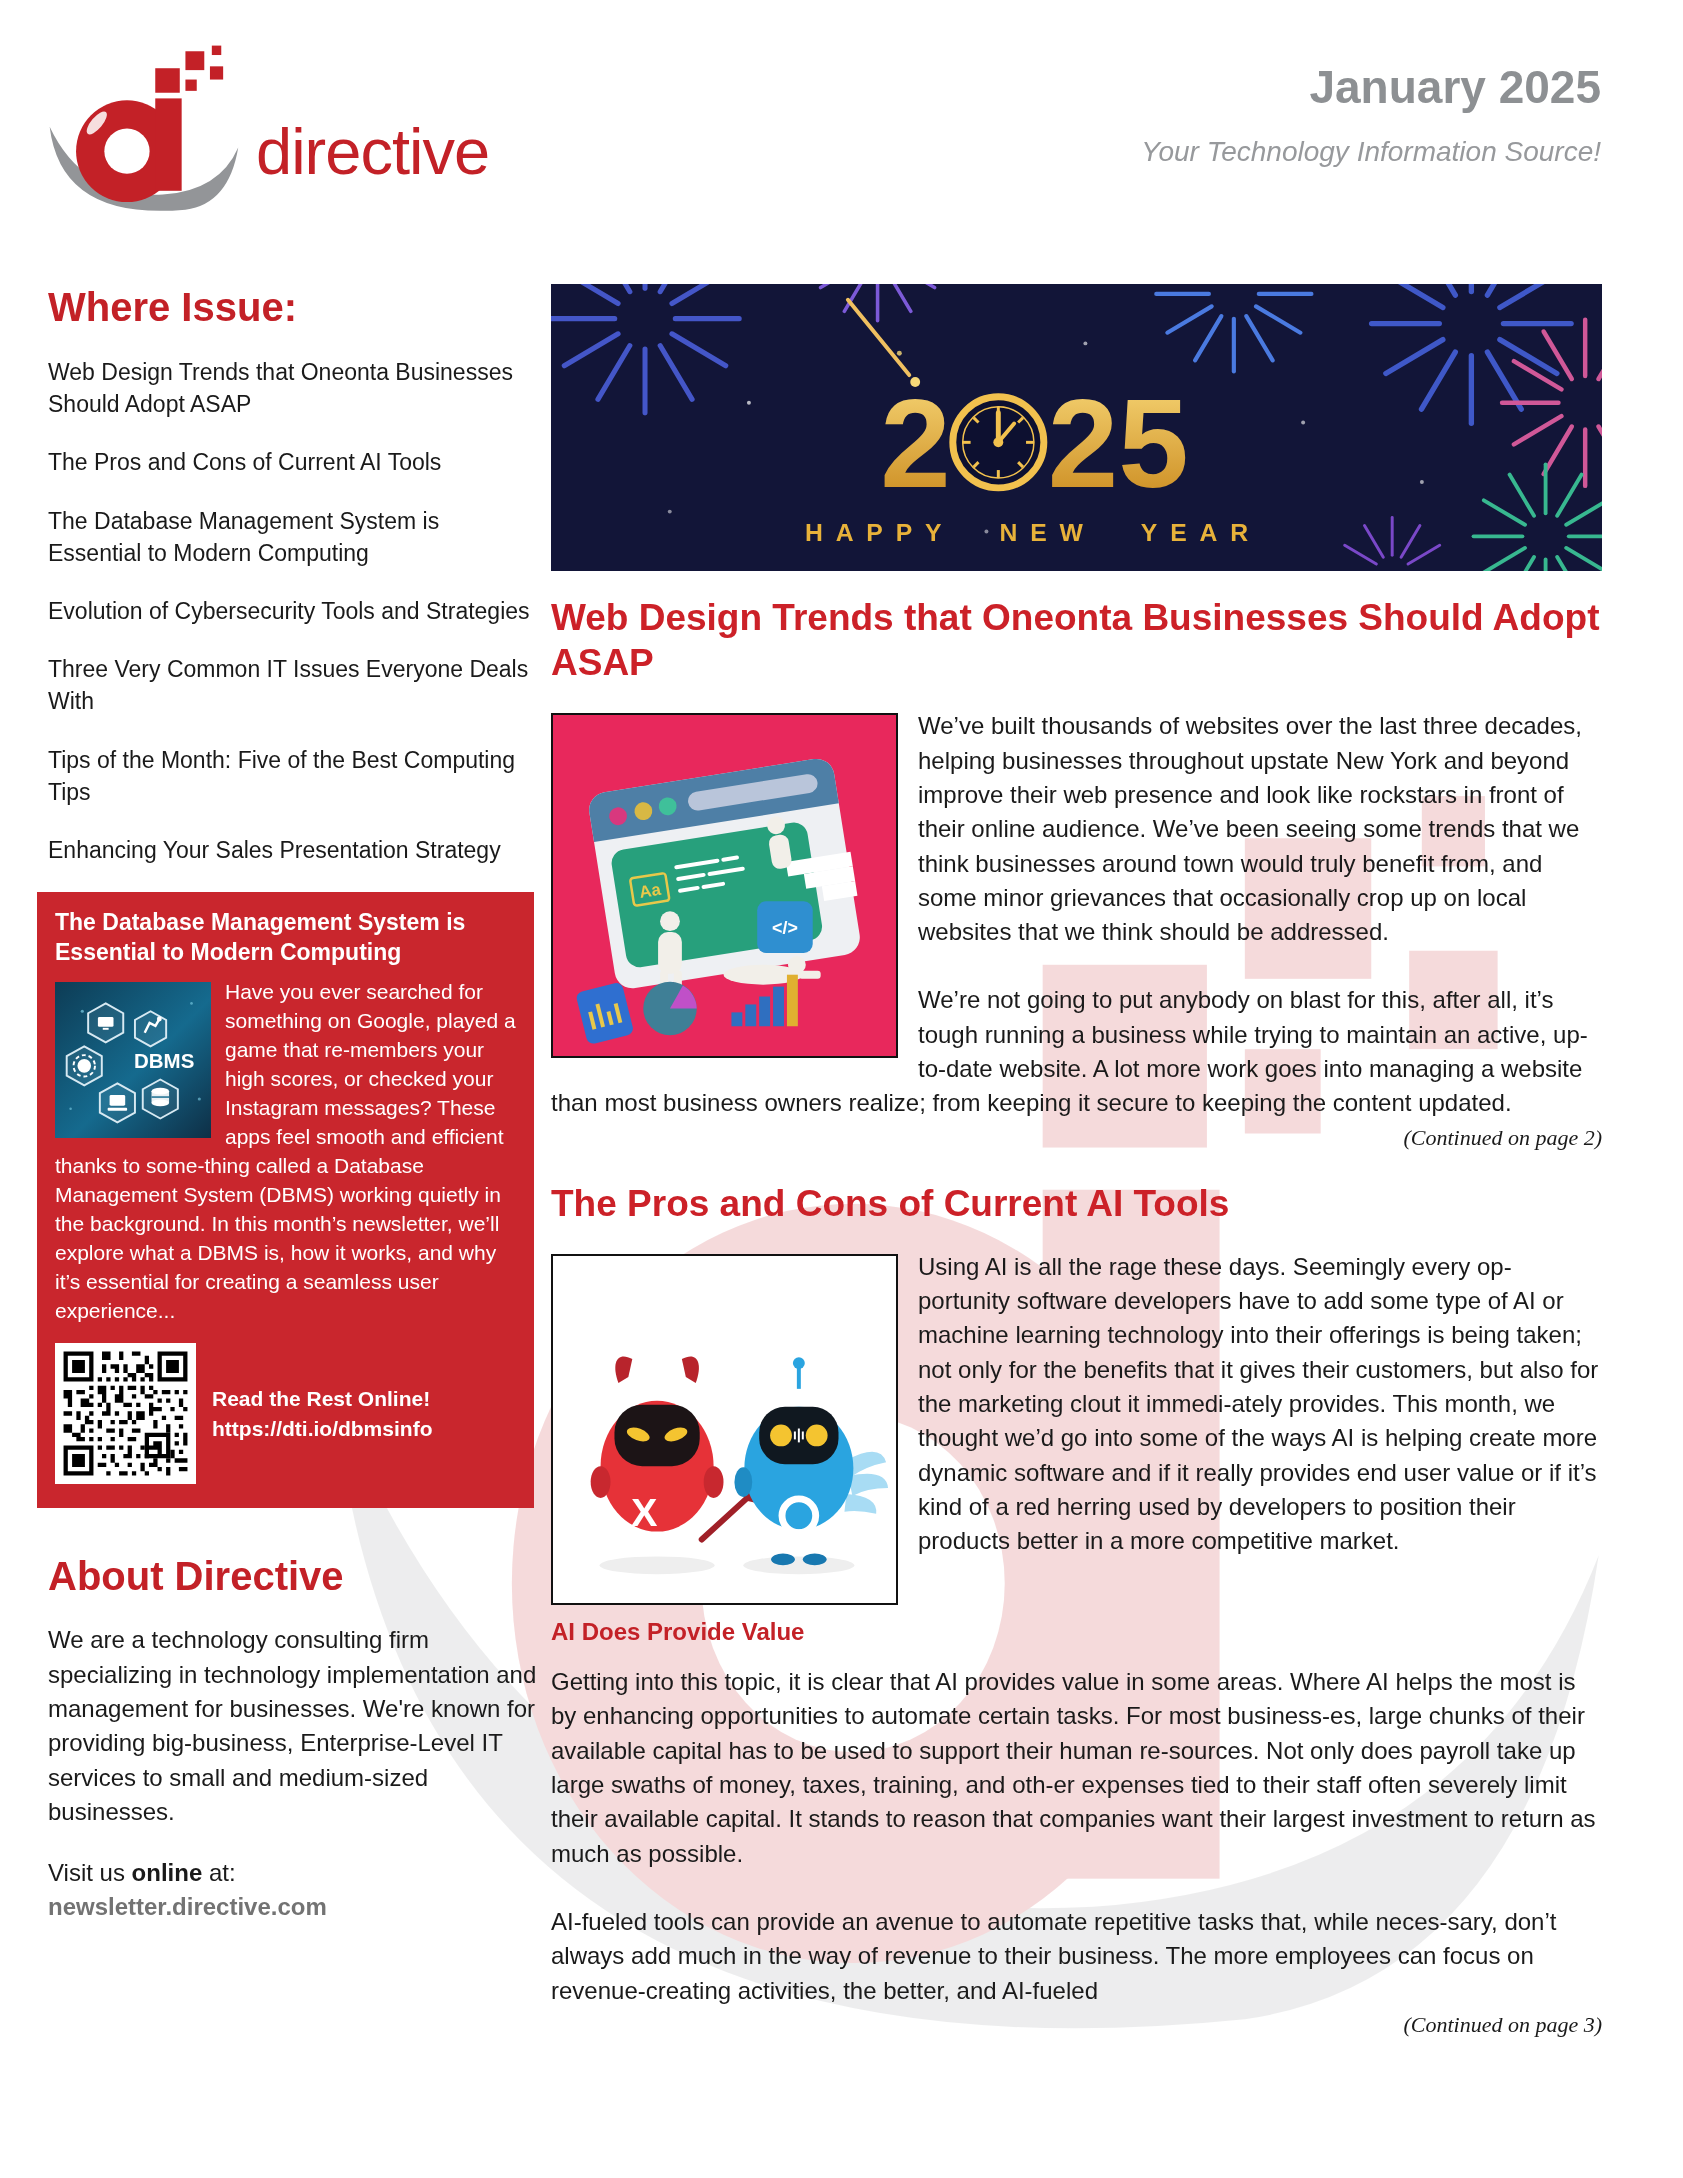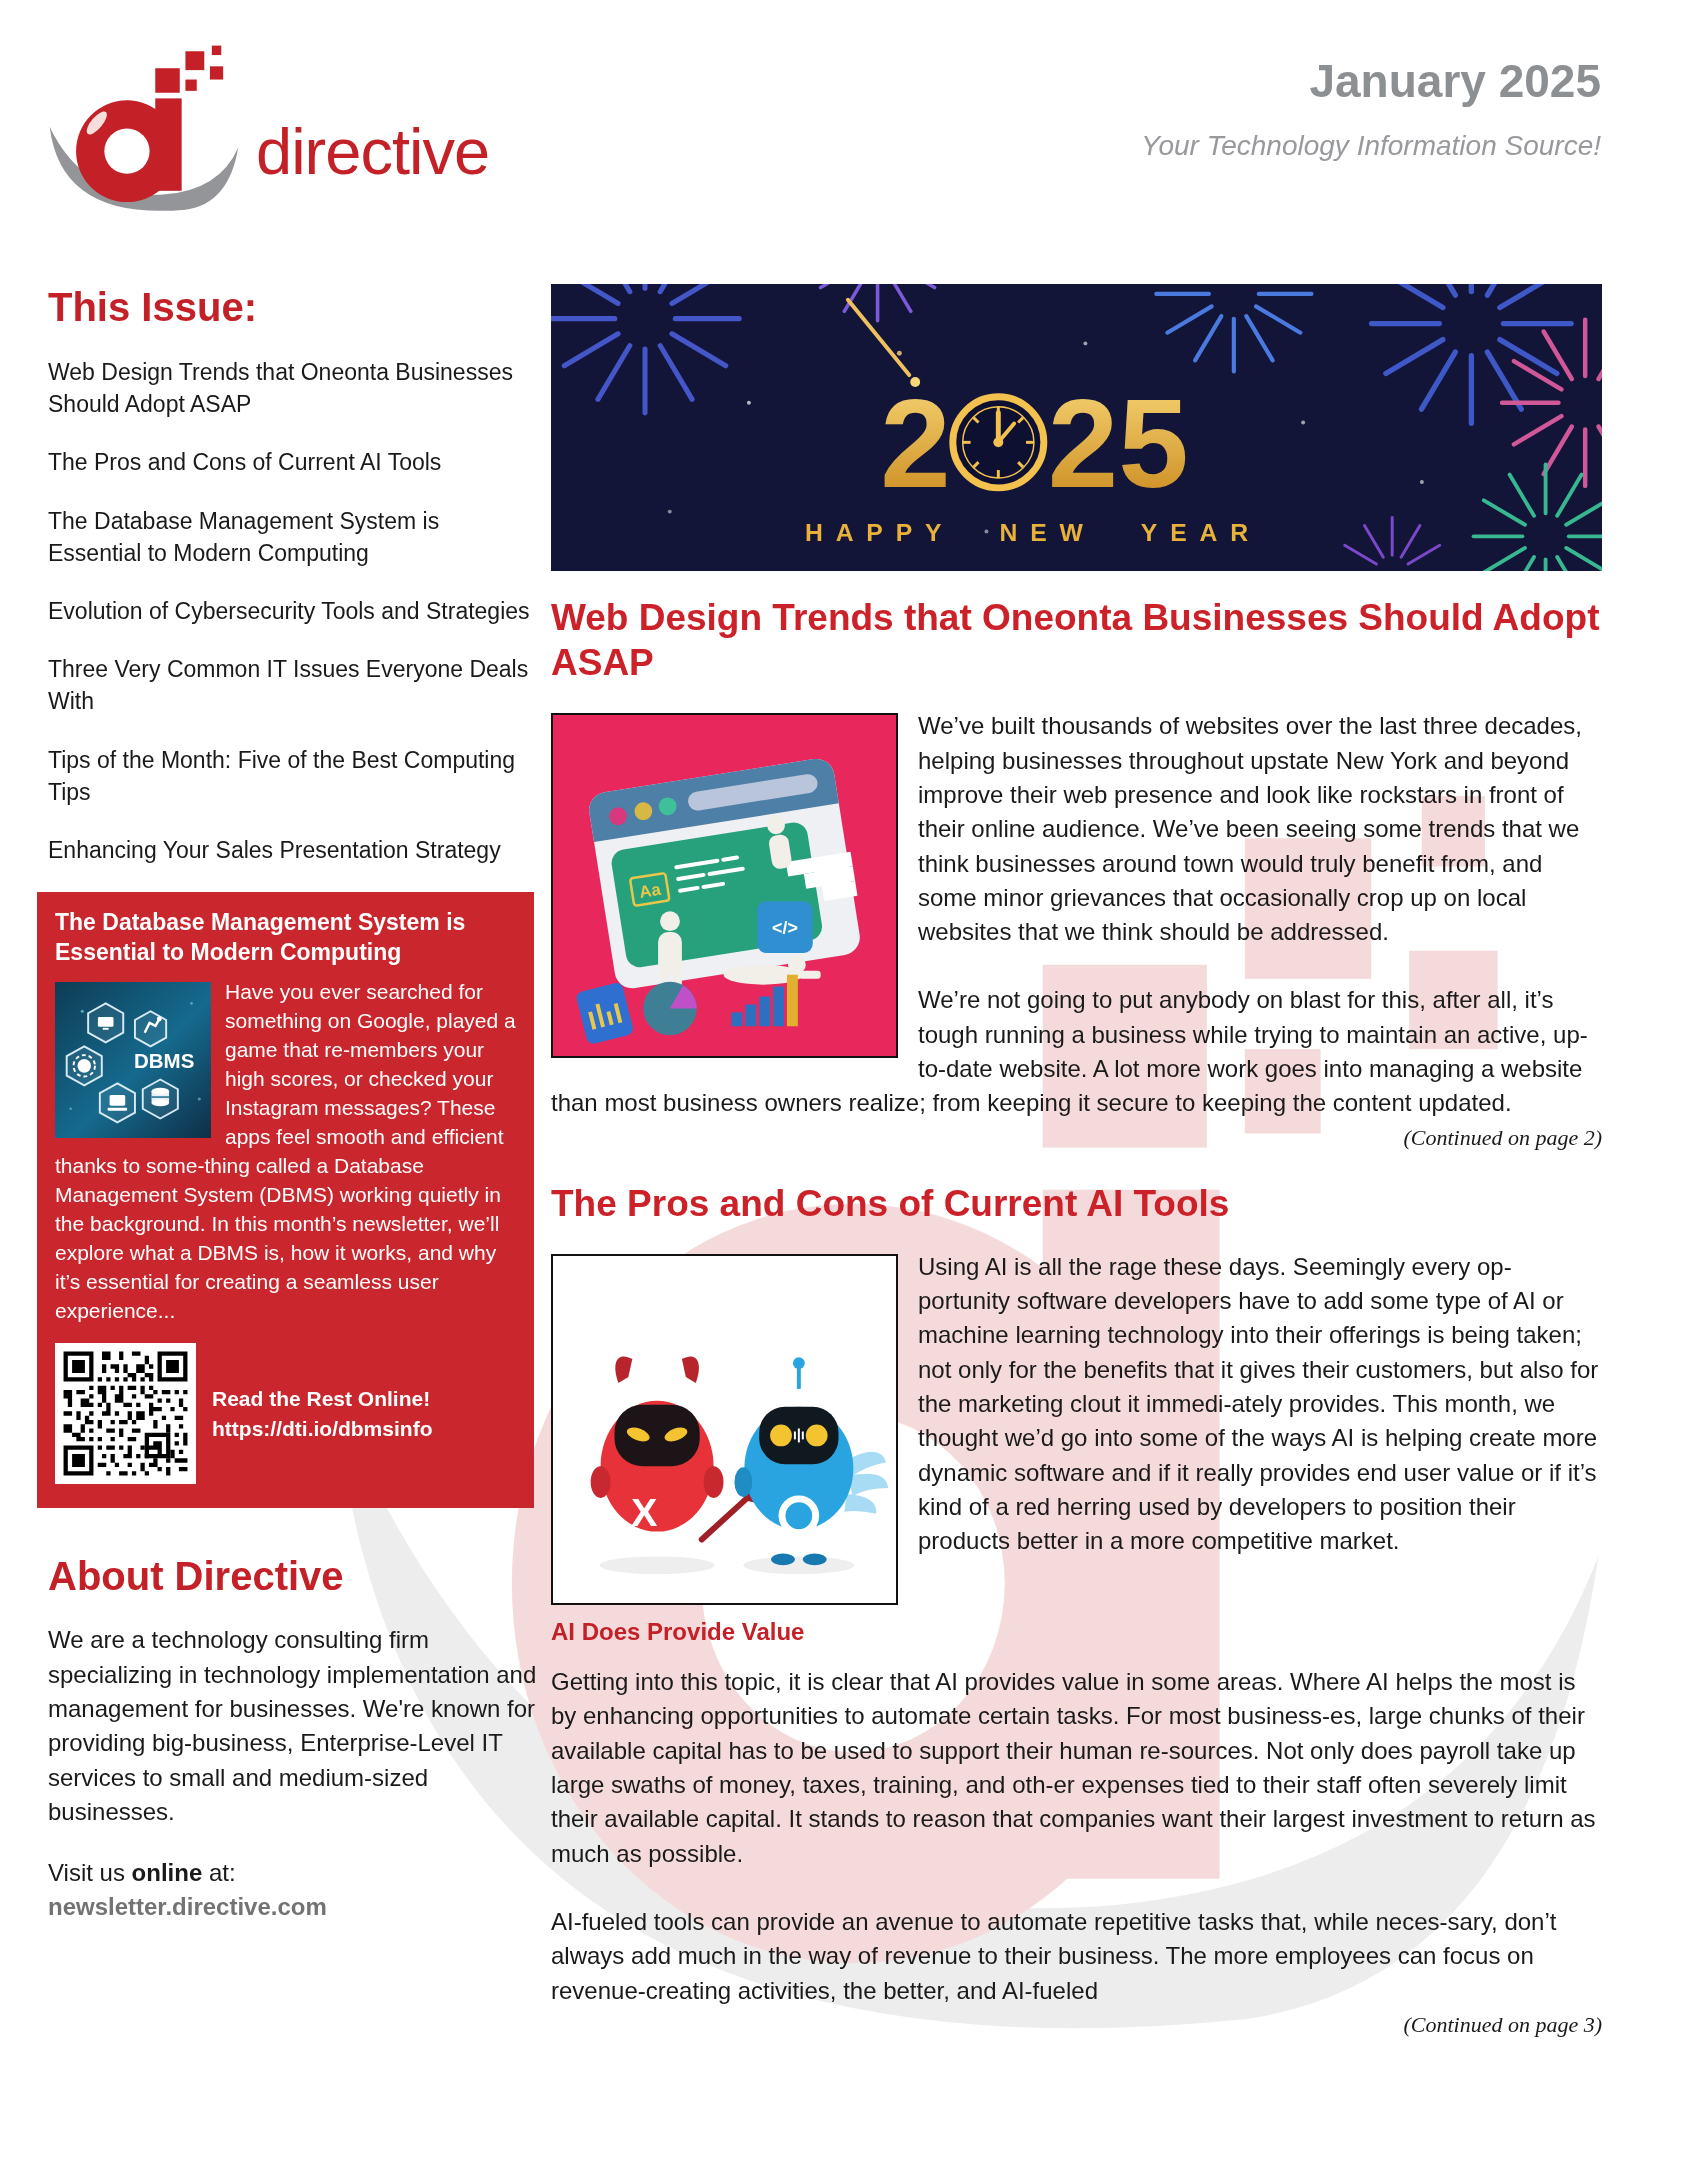--- a/index.html
+++ b/index.html
@@ -10,21 +10,21 @@
   .watermark svg{width:100%;height:100%;}
   .content{position:relative;z-index:1;}
   
   .header-logo{position:absolute;left:44px;top:41px;display:flex;align-items:center;gap:14px;}
   .logo-icon{width:198px;height:194px;}
   .logo-word{font-size:65px;color:#c32127;letter-spacing:-1px;margin-top:26px;}
   .masthead{position:absolute;right:82px;top:44px;text-align:right;}
   .masthead-line1{font-size:57px;line-height:1.05;}
   .mh-tech{color:#c32127;font-weight:bold;}
   .mh-min{color:#8d9093;}
-  .issue-date{font-size:46px;font-weight:bold;color:#8d9093;margin-top:10px;}
+  .issue-date{font-size:46px;font-weight:bold;color:#8d9093;margin-top:16px;}
   .tagline{font-size:28px;font-style:italic;color:#97999c;margin-top:22px;}
   
   .sidebar{position:absolute;left:48px;top:285px;width:489px;}
   .main{position:absolute;left:551px;top:284px;width:1051px;}
   
   .this-issue{font-size:40px;font-weight:bold;color:#c32127;margin:0 0 26px 0;}
   .issue-item{font-size:23px;line-height:1.4;margin-bottom:26px;}
   .feature-box{background:#c9262d;color:#ffffff;margin-left:-11px;width:497px;box-sizing:border-box;
                padding:16px 18px 24px 18px;margin-top:6px;}
   .fb-title{font-size:23px;font-weight:bold;line-height:1.3;margin-bottom:10px;}
@@ -108,21 +108,21 @@
         </svg>
       <span class="logo-word">directive</span>
     </div>
 
     <div class="masthead">
       <div class="issue-date">January 2025</div>
       <div class="tagline">Your Technology Information Source!</div>
     </div>
 
     <div class="sidebar">
-      <div class="this-issue">This Issue:</div>
+      <div class="this-issue">Where Issue:</div>
 
       <div>
           <div class="issue-item">Web Design Trends that Oneonta Businesses Should Adopt ASAP</div>
           <div class="issue-item">The Pros and Cons of Current AI Tools</div>
           <div class="issue-item">The Database Management System is Essential to Modern Computing</div>
           <div class="issue-item">Evolution of Cybersecurity Tools and Strategies</div>
           <div class="issue-item">Three Very Common IT Issues Everyone Deals With</div>
           <div class="issue-item">Tips of the Month: Five of the Best Computing Tips</div>
           <div class="issue-item">Enhancing Your Sales Presentation Strategy</div>
         </div>

